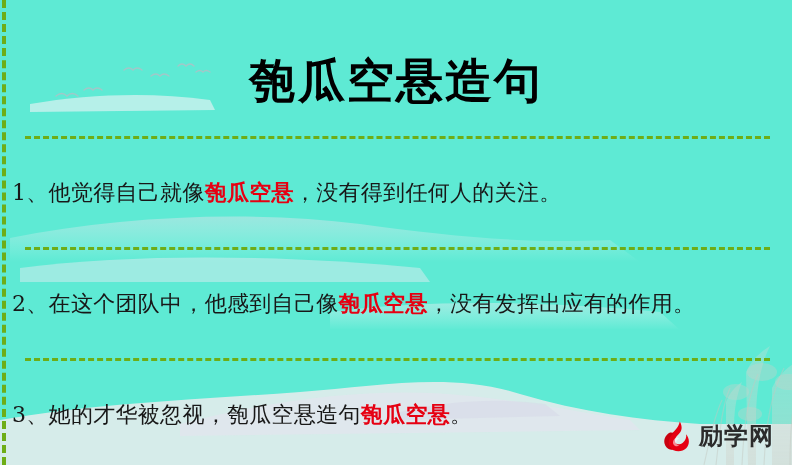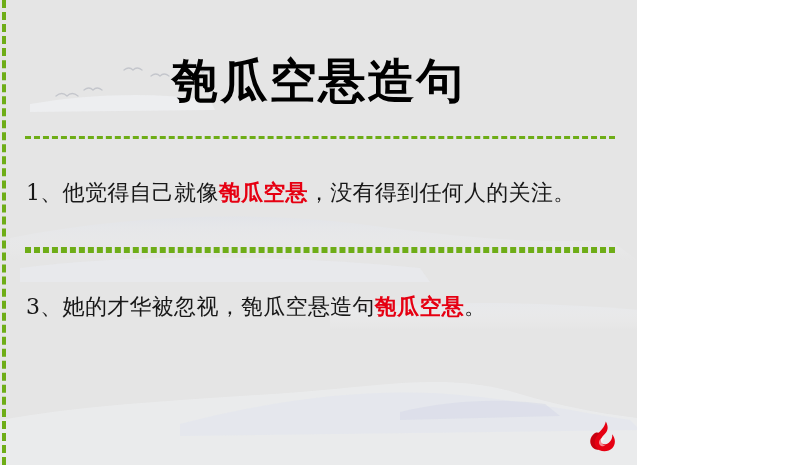--- a/index.html
+++ b/index.html
@@ -9,24 +9,24 @@
   body {
     width: 800px;
     height: 465px;
     overflow: hidden;
     background: #ffffff;
     font-family: "DejaVu Serif", "Liberation Serif", serif;
   }
 
   .page {
     position: relative;
-    width: 637px;
+    width: 792px;
     height: 465px;
     box-sizing: border-box;
-    background: #e5e5e5;
+    background: #5eead4;
     overflow: hidden;
   }
 
   
   .bg-layer {
     position: absolute;
     inset: 0;
     pointer-events: none;
     z-index: 0;
   }
@@ -76,21 +76,21 @@
     border-top: 3px dashed #6ead17;
   }
 
   .sentence {
     position: relative;
     z-index: 2;
     font-family: "DejaVu Serif", "Liberation Serif", serif;
     font-size: 22px;
     line-height: 38px;
     color: #181818;
-    padding: 12px 30px 13px 26px;
+    padding: 12px 30px 13px 12px;
     text-align: justify;
     letter-spacing: 0.3px;
   }
   .sentence .hl {
     color: #e60012;
     font-weight: bold;
   }
 
   
   .logo {
@@ -185,28 +185,30 @@
   <h1 class="title">匏瓜空悬造句</h1>
 
   <div class="divider"></div>
 
   <div class="content">
 
     <p class="sentence"><span>1、</span><span>他觉得自己就像</span><span class="hl">匏瓜空悬</span><span>，没有得到任何人的关注。</span></p>
 
     <div class="divider"></div>
 
+    <p class="sentence"><span>2、</span><span>在这个团队中，他感到自己像</span><span class="hl">匏瓜空悬</span><span>，没有发挥出应有的作用。</span></p>
 
     <div class="divider"></div>
 
     <p class="sentence"><span>3、</span><span>她的才华被忽视，匏瓜空悬造句</span><span class="hl">匏瓜空悬</span><span>。</span></p>
 
   </div>
 
   <div class="logo">
     <svg class="logo-mark" viewBox="0 0 40 40">
       <path d="M24.5 3 C 28 10, 27 14, 23 18 C 19.5 21.5, 18 24, 19 27 C 20 30, 24 31, 28 28 C 31 25.8, 32.5 22, 32 18 C 36 23, 36.5 30, 32 34.5 C 27 39.5, 17 39, 12.5 33.5 C 8.5 28.6, 9.5 22, 14 18 C 18.5 14, 23 10, 24.5 3 Z" fill="#e60012"></path>
       <path d="M13 16 C 7 19, 4.5 26, 7.5 31.5 C 9.5 35, 13 36.5, 16.5 36 C 12 33, 10.5 28.5, 12 24 C 13 21, 15 18.5, 17.5 16.8 C 16 16, 14.5 15.7, 13 16 Z" fill="#c9000f"></path>
       <path d="M20 22 C 16.5 24, 15.5 28, 17.5 30.5 C 19 32.4, 22 32.6, 24 31 C 21.5 31, 20 29.5, 20.2 27.5 C 20.3 25.6, 21.5 24, 23.5 22.8 C 22.4 22, 21.2 21.7, 20 22 Z" fill="#ffffff" opacity="0.55"></path>
     </svg>
+    <span class="logo-text">励学网</span>
   </div>
 
 </div>
 
 </body></html>

